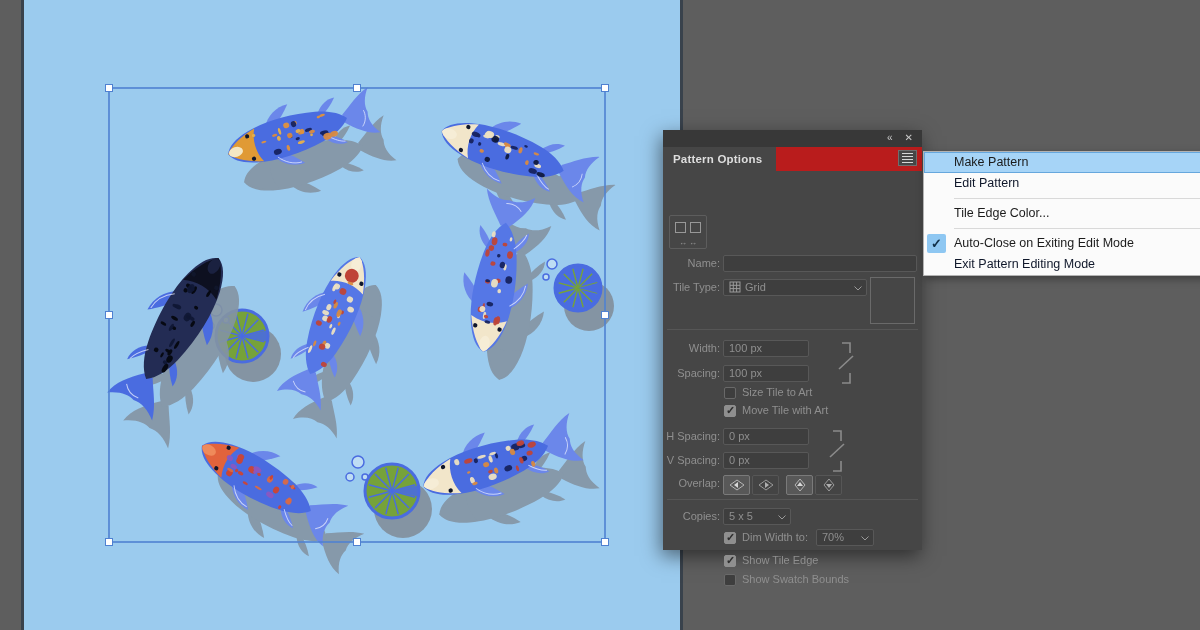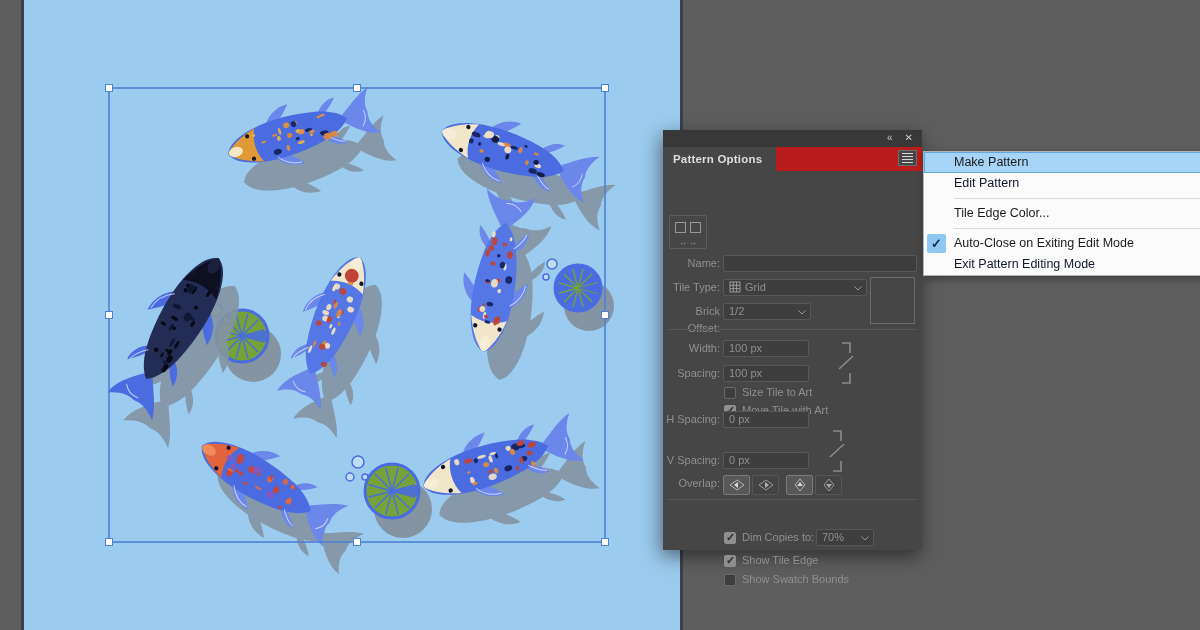--- a/index.html
+++ b/index.html
@@ -521,29 +521,20 @@
             <rect x="1" y="1" width="10" height="10" fill="none" stroke="#9a9a9a"></rect>
             <path d="M1 4.3h10 M1 7.6h10 M4.3 1v10 M7.6 1v10" stroke="#9a9a9a" stroke-width="1"></path>
           </svg><span>Grid</span>
           <svg class="chev" viewBox="0 0 8 5">
               <path d="M0.5 0.5 L4 4 L7.5 0.5" stroke="#9a9a9a" fill="none"></path>
             </svg>
         </span>
       </div>
       <div class="preview-sq"></div>
 
-      <div class="row" style="left:0;top:132px;width:100%">
-        <span class="lbl" style="left:0">Brick Offset:</span>
-        <span class="field drop" style="left:60px;width:88px">
-          <span>1/2</span>
-          <svg class="chev" viewBox="0 0 8 5">
-              <path d="M0.5 0.5 L4 4 L7.5 0.5" stroke="#9a9a9a" fill="none"></path>
-            </svg>
-        </span>
-      </div>
 
       <div class="sep" style="top:158px"></div>
 
       <div class="row" style="left:0;top:169px;width:100%">
         <span class="lbl" style="left:0">Width:</span>
         <span class="field" style="left:60px;width:86px">100 px</span>
       </div>
       <div class="row" style="left:0;top:194px;width:100%">
         <span class="lbl" style="left:0">Spacing:</span>
         <span class="field" style="left:60px;width:86px">100 px</span>
@@ -551,21 +542,21 @@
       <svg class="linkicon" style="left:172px;top:170px" width="20" height="44">
         <path d="M7 2 h8 v10 M7 42 h8 v-10" fill="none" stroke="#8b8b8b" stroke-width="1.6"></path>
         <path d="M4 28 L18 15" stroke="#8b8b8b" stroke-width="1.6"></path>
       </svg>
 
       <span class="cb" style="left:61px;top:216px"></span>
       <span class="cb-label" style="left:79px;top:215px">Size Tile to Art</span>
       <span class="cb checked" style="left:61px;top:234px"></span>
       <span class="cb-label" style="left:79px;top:233px">Move Tile with Art</span>
 
-      <div class="row" style="left:0;top:240px;width:100%">
+      <div class="row" style="left:0;top:257px;width:100%">
         <span class="lbl" style="left:0">H Spacing:</span>
         <span class="field" style="left:60px;width:86px">0 px</span>
       </div>
       <div class="row" style="left:0;top:281px;width:100%">
         <span class="lbl" style="left:0">V Spacing:</span>
         <span class="field" style="left:60px;width:86px">0 px</span>
       </div>
       <svg class="linkicon" style="left:163px;top:258px" width="20" height="44">
         <path d="M7 2 h8 v10 M7 42 h8 v-10" fill="none" stroke="#8b8b8b" stroke-width="1.6"></path>
         <path d="M4 28 L18 15" stroke="#8b8b8b" stroke-width="1.6"></path>
@@ -594,23 +585,32 @@
         <span class="ov-btn" style="left:152px">
           <svg width="12" height="14">
               <polygon points="6,1 11,7 6,13 1,7" fill="none" stroke="#9a9a9a"></polygon>
               <polygon points="3,6 6,10 9,6" fill="#b0b0b0"></polygon>
             </svg>
         </span>
       </div>
 
       <div class="sep" style="top:328px"></div>
 
+      <div class="row" style="left:0;top:337px;width:100%">
+        <span class="lbl" style="left:0">Copies:</span>
+        <span class="field drop" style="left:60px;width:68px">
+          <span>5 x 5</span>
+          <svg class="chev" viewBox="0 0 8 5">
+              <path d="M0.5 0.5 L4 4 L7.5 0.5" stroke="#9a9a9a" fill="none"></path>
+            </svg>
+        </span>
+      </div>
 
       <span class="cb checked" style="left:61px;top:361px"></span>
-      <span class="cb-label" style="left:79px;top:360px">Dim Copies to:</span>
+      <span class="cb-label" style="left:79px;top:360px">Dim Width to:</span>
       <span class="field drop" style="left:153px;top:358px;width:58px;position:absolute">
         <span>70%</span>
         <svg class="chev" viewBox="0 0 8 5">
             <path d="M0.5 0.5 L4 4 L7.5 0.5" stroke="#9a9a9a" fill="none"></path>
           </svg>
       </span>
 
       <span class="cb checked" style="left:61px;top:384px"></span>
       <span class="cb-label" style="left:79px;top:383px">Show Tile Edge</span>
       <span class="cb" style="left:61px;top:403px"></span>

